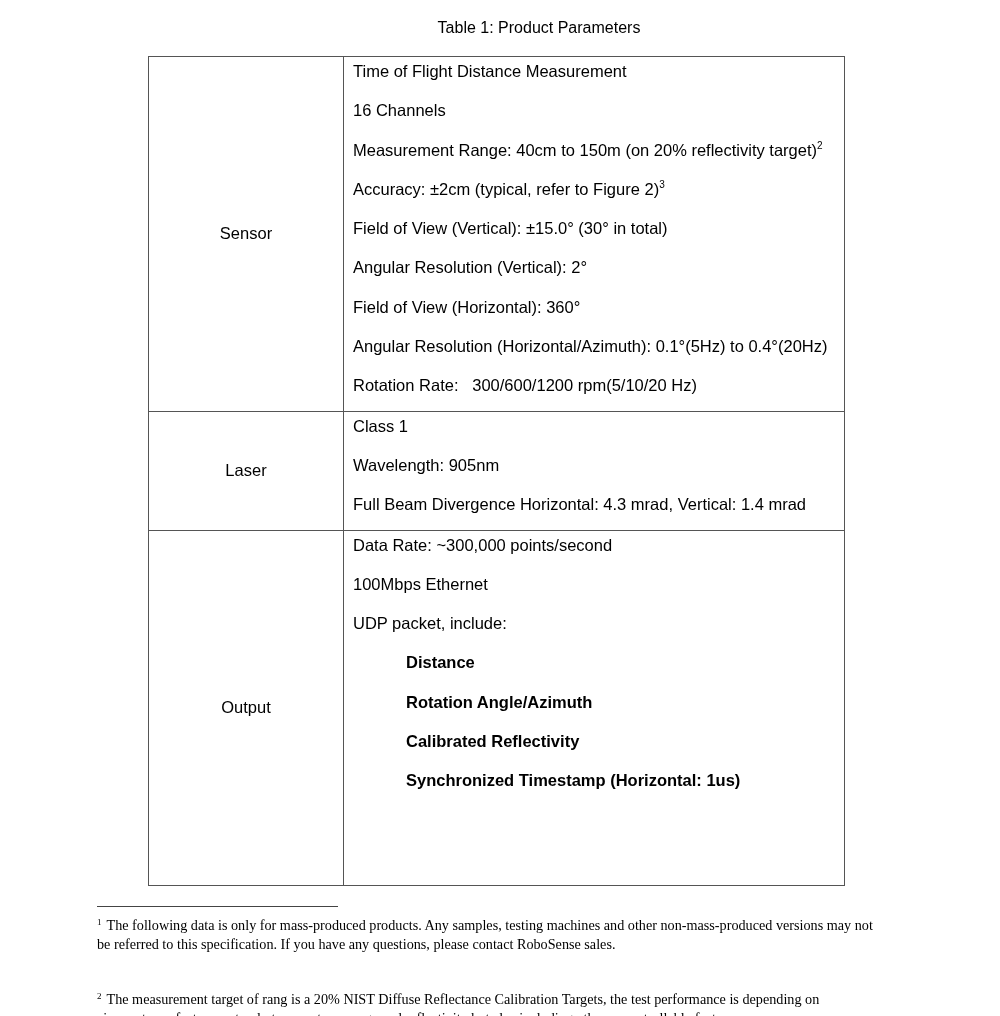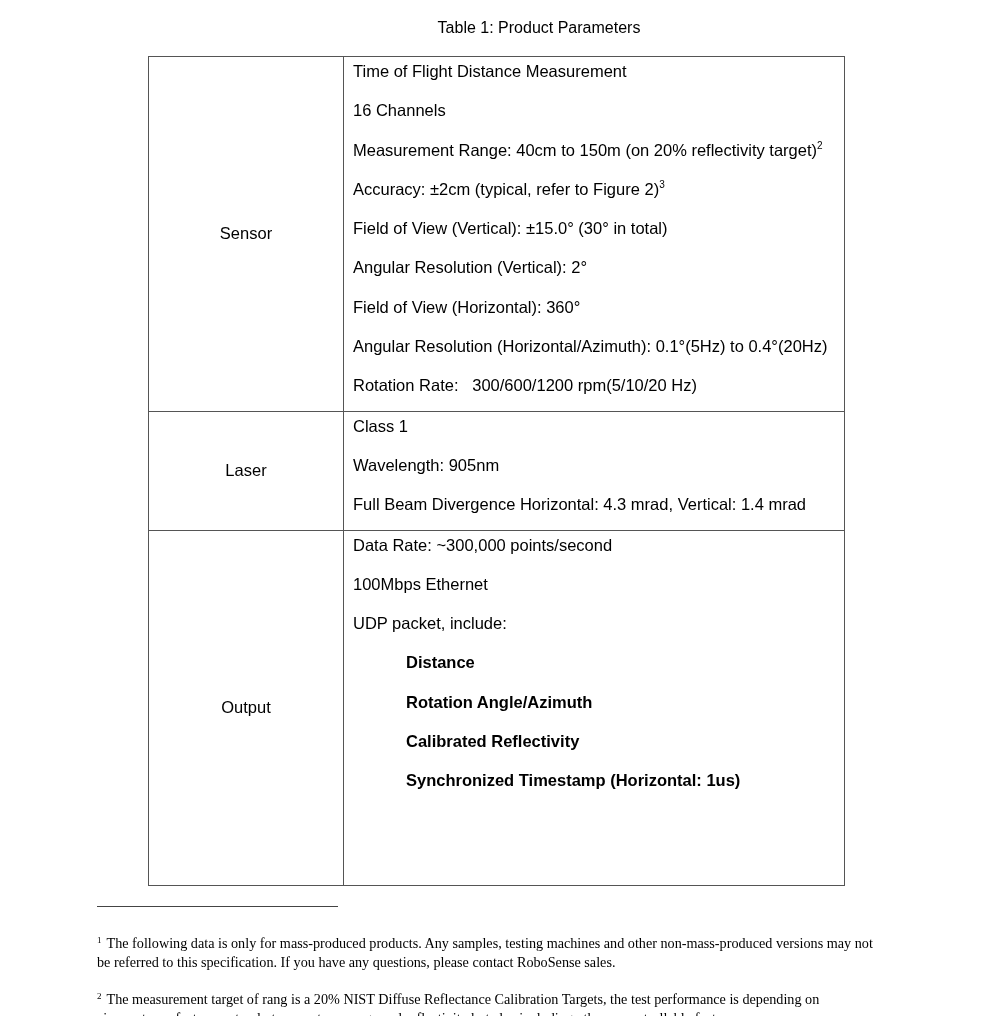--- a/index.html
+++ b/index.html
@@ -19,21 +19,21 @@
     .line { height: 39.3px; line-height: 28px; white-space: nowrap; }
     .line.indent { padding-left: 53px; font-weight: bold; }
     .line sup { font-size: 10px; vertical-align: 7px; line-height: 0; }
     .out-cell { height: 354px; }
     .fn-rule { position: absolute; left: 97px; top: 906px; width: 241px; border-top: 1px solid #444; }
     .footnote {
       position: absolute; left: 97px; width: 790px;
       font-family: "Liberation Serif", serif; font-size: 14.2px; line-height: 19px;
     }
     .footnote sup { font-size: 9px; vertical-align: 5px; line-height: 0; margin-right: 5px; }
-    .fn1 { top: 916px; margin-top: 18px; }
+    .fn1 { top: 916px; }
     .fn2 { top: 966px; margin-top: 24px; }
   </style>
 </head>
 <body>
 
 <div class="caption">Table 1: Product Parameters</div>
 
 <table class="params">
   <tbody>
       <tr>

